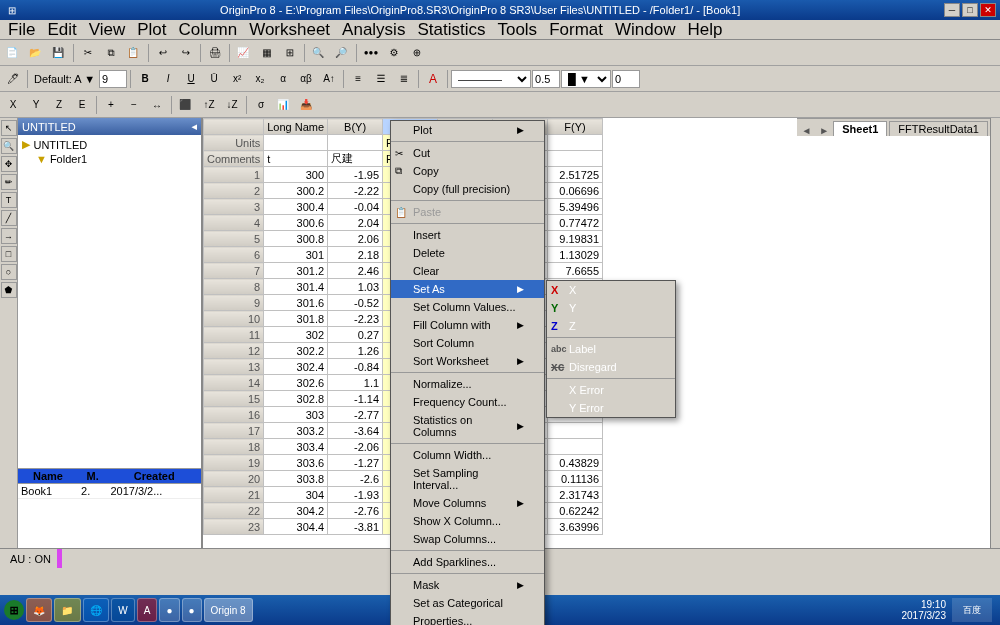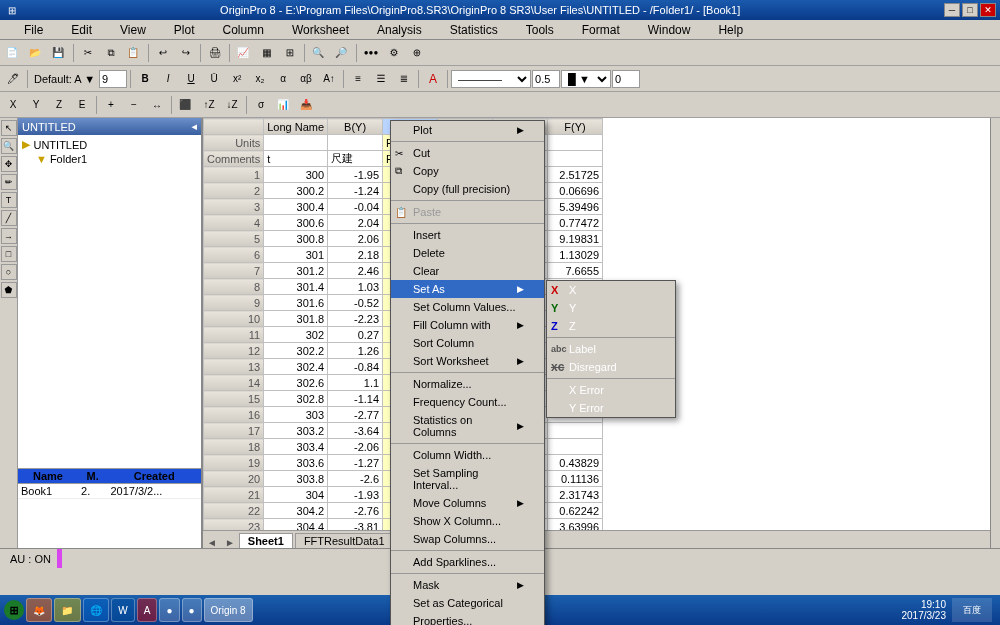--- a/index.html
+++ b/index.html
@@ -32,24 +32,24 @@
     .menu-bar {
       height: 20px;
       background: #d4d0c8;
       display: flex;
       align-items: center;
       border-bottom: 1px solid #888;
       padding: 0 2px;
     }
     .menu-item {
       padding: 1px 6px;
-      font-size: 12px;
+      font-size: 17px;
       cursor: pointer;
       height: 21px;
-      display: flex; align-items: center; margin-left: 16px;
+      display: flex; align-items: center;
     }
 
     
     .toolbar-row {
       height: 26px;
       background: #d4d0c8;
       display: flex;
       align-items: center;
       border-bottom: 1px solid #a0a0a0;
       padding: 0 2px;
@@ -94,21 +94,20 @@
     .bottom-panel table { width: 100%; border-collapse: collapse; }
     .bottom-panel td { padding: 1px 3px; border-bottom: 1px solid #eee; }
     .bottom-panel th { background: #1d4ed8; padding: 1px 3px; font-weight: bold; border-bottom: 1px solid #999; }
 
     
     .sheet-area {
       flex: 1;
       background: white;
       overflow: hidden;
       display: flex;
-      flex-direction: column;
     }
     .sheet-table {
       border-collapse: collapse;
       font-size: 11px;
     }
     .sheet-table th, .sheet-table td {
       border: 1px solid #c0c0c0;
       height: 16px;
       padding: 0 3px;
       white-space: nowrap;
@@ -464,21 +463,21 @@
                 <td class="data-cell">300</td>
                 <td class="data-cell">-1.95</td>
                 <td class="col-c data-cell">0.0...</td>
                 <td class="data-cell">0.0...</td>
                 <td class="data-cell"></td>
                 <td class="data-cell">2.51725</td>
               </tr>
             <tr>
                 <td class="row-header data-cell">2</td>
                 <td class="data-cell">300.2</td>
-                <td class="data-cell">-1.24</td>
+                <td class="data-cell">-2.22</td>
                 <td class="col-c data-cell">0.0...</td>
                 <td class="data-cell">0.0...</td>
                 <td class="data-cell"></td>
                 <td class="data-cell">0.06696</td>
               </tr>
             <tr>
                 <td class="row-header data-cell">3</td>
                 <td class="data-cell">300.4</td>
                 <td class="data-cell">-0.04</td>
                 <td class="col-c data-cell">0.0...</td>

